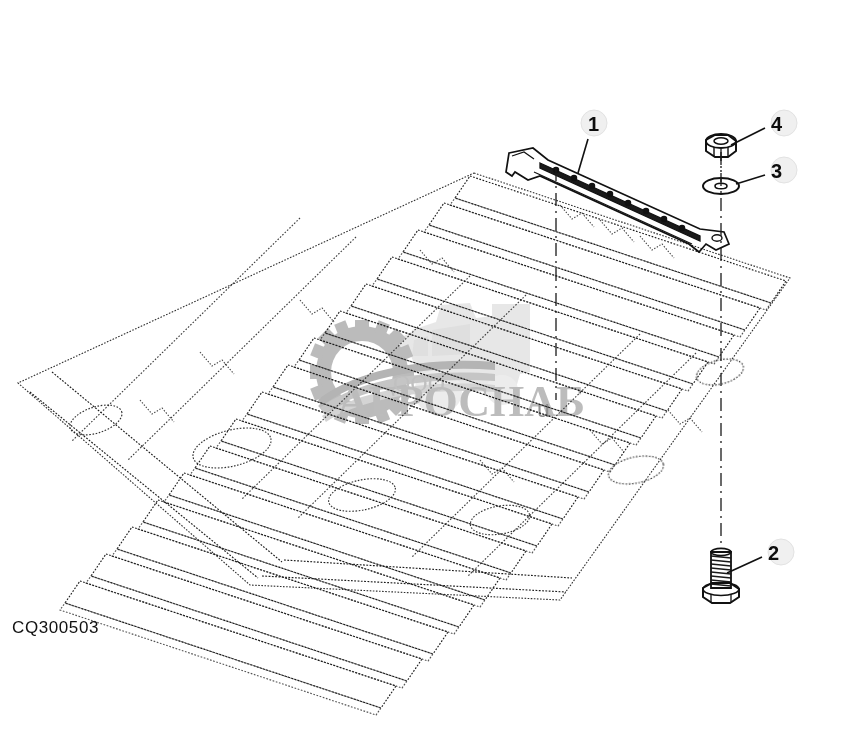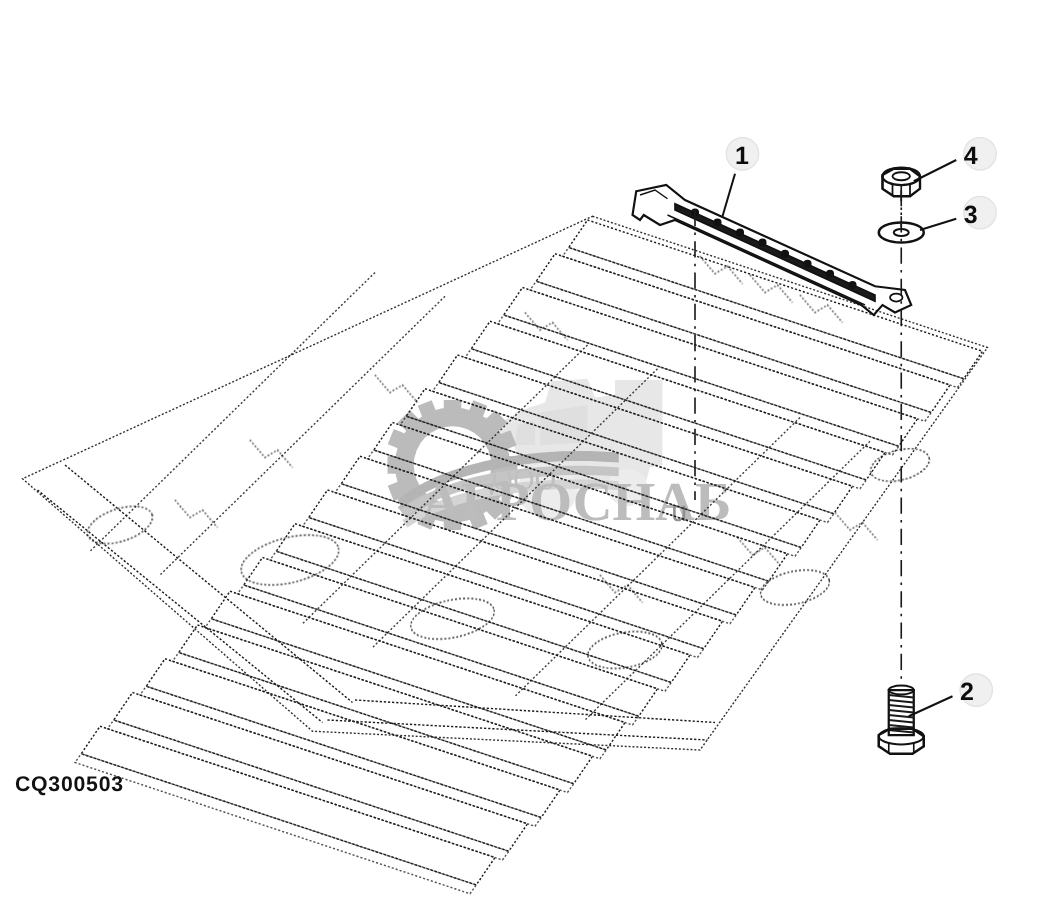--- a/index.html
+++ b/index.html
@@ -24,21 +24,21 @@
     top: 0;
     width: 841px;
     height: 731px;
   }
   .part-number-label {
     position: absolute;
     left: 12px;
     top: 618px;
     font-family: "Liberation Sans", sans-serif;
     font-size: 17px;
-    font-weight: bold;
+    font-weight: normal;
     letter-spacing: 0.6px;
     color: #111111;
     white-space: nowrap;
   }
   .callout-num {
     font-family: "Liberation Sans", sans-serif;
     font-size: 20px;
     font-weight: bold;
     fill: #0d0d0d;
   }

